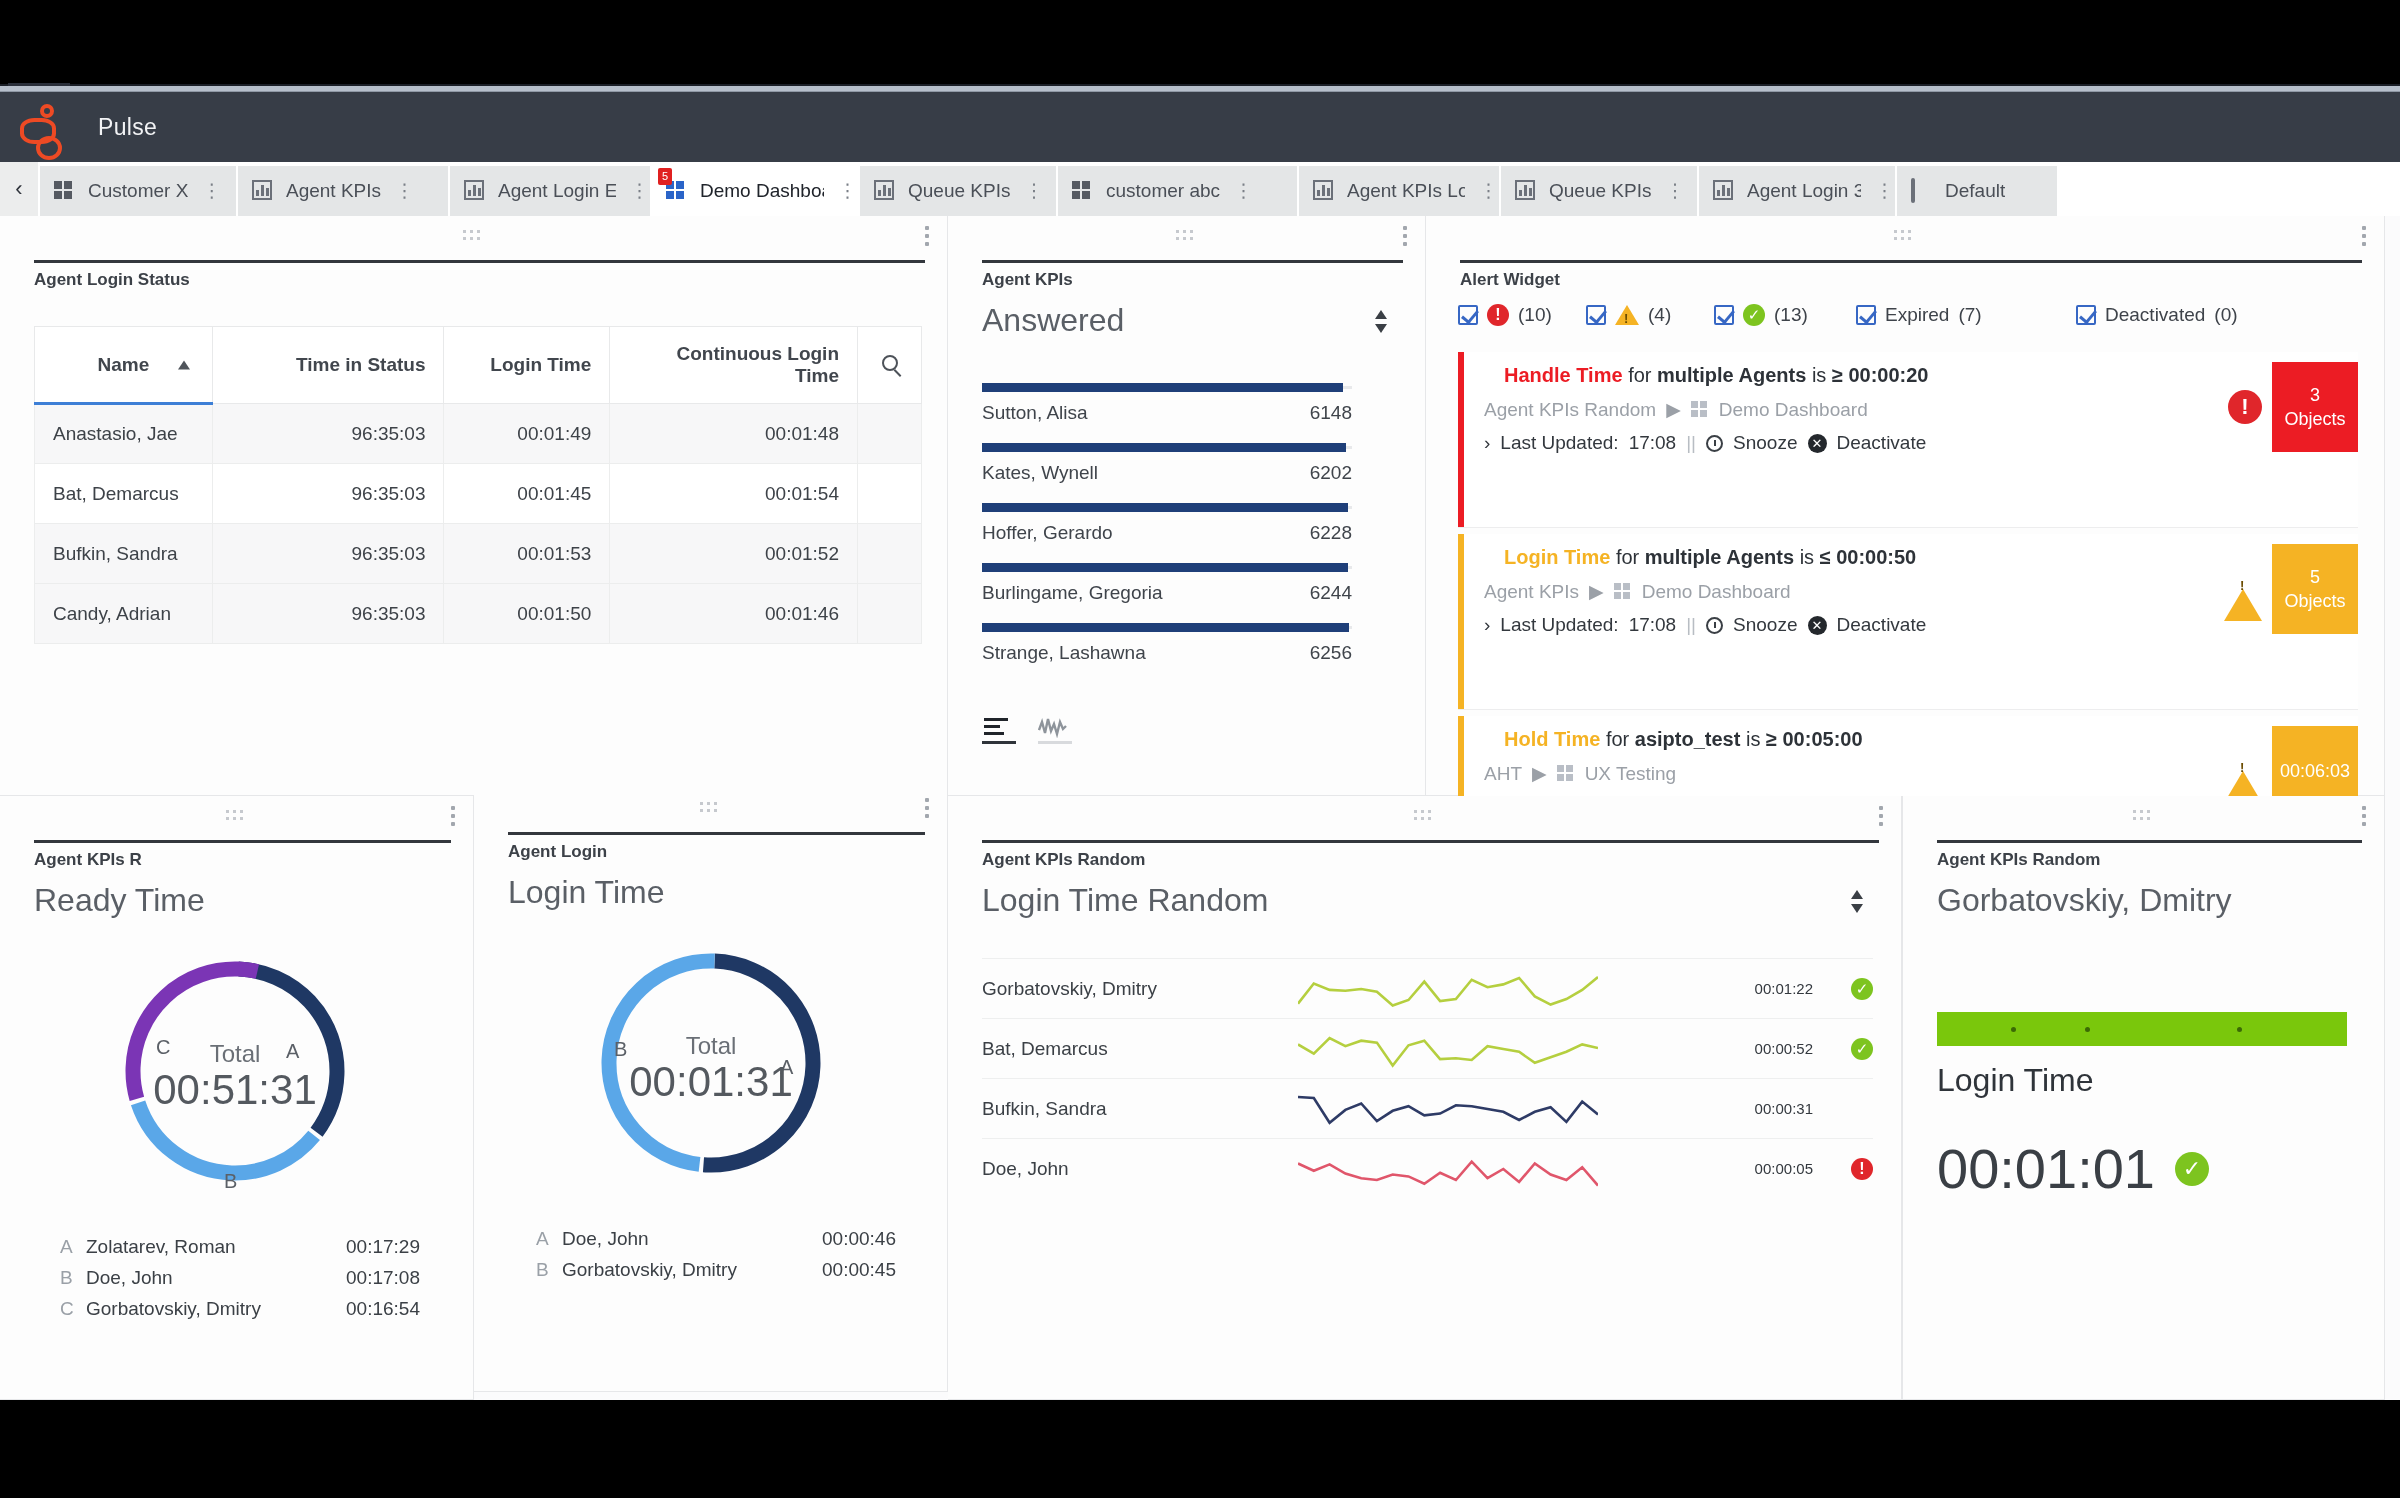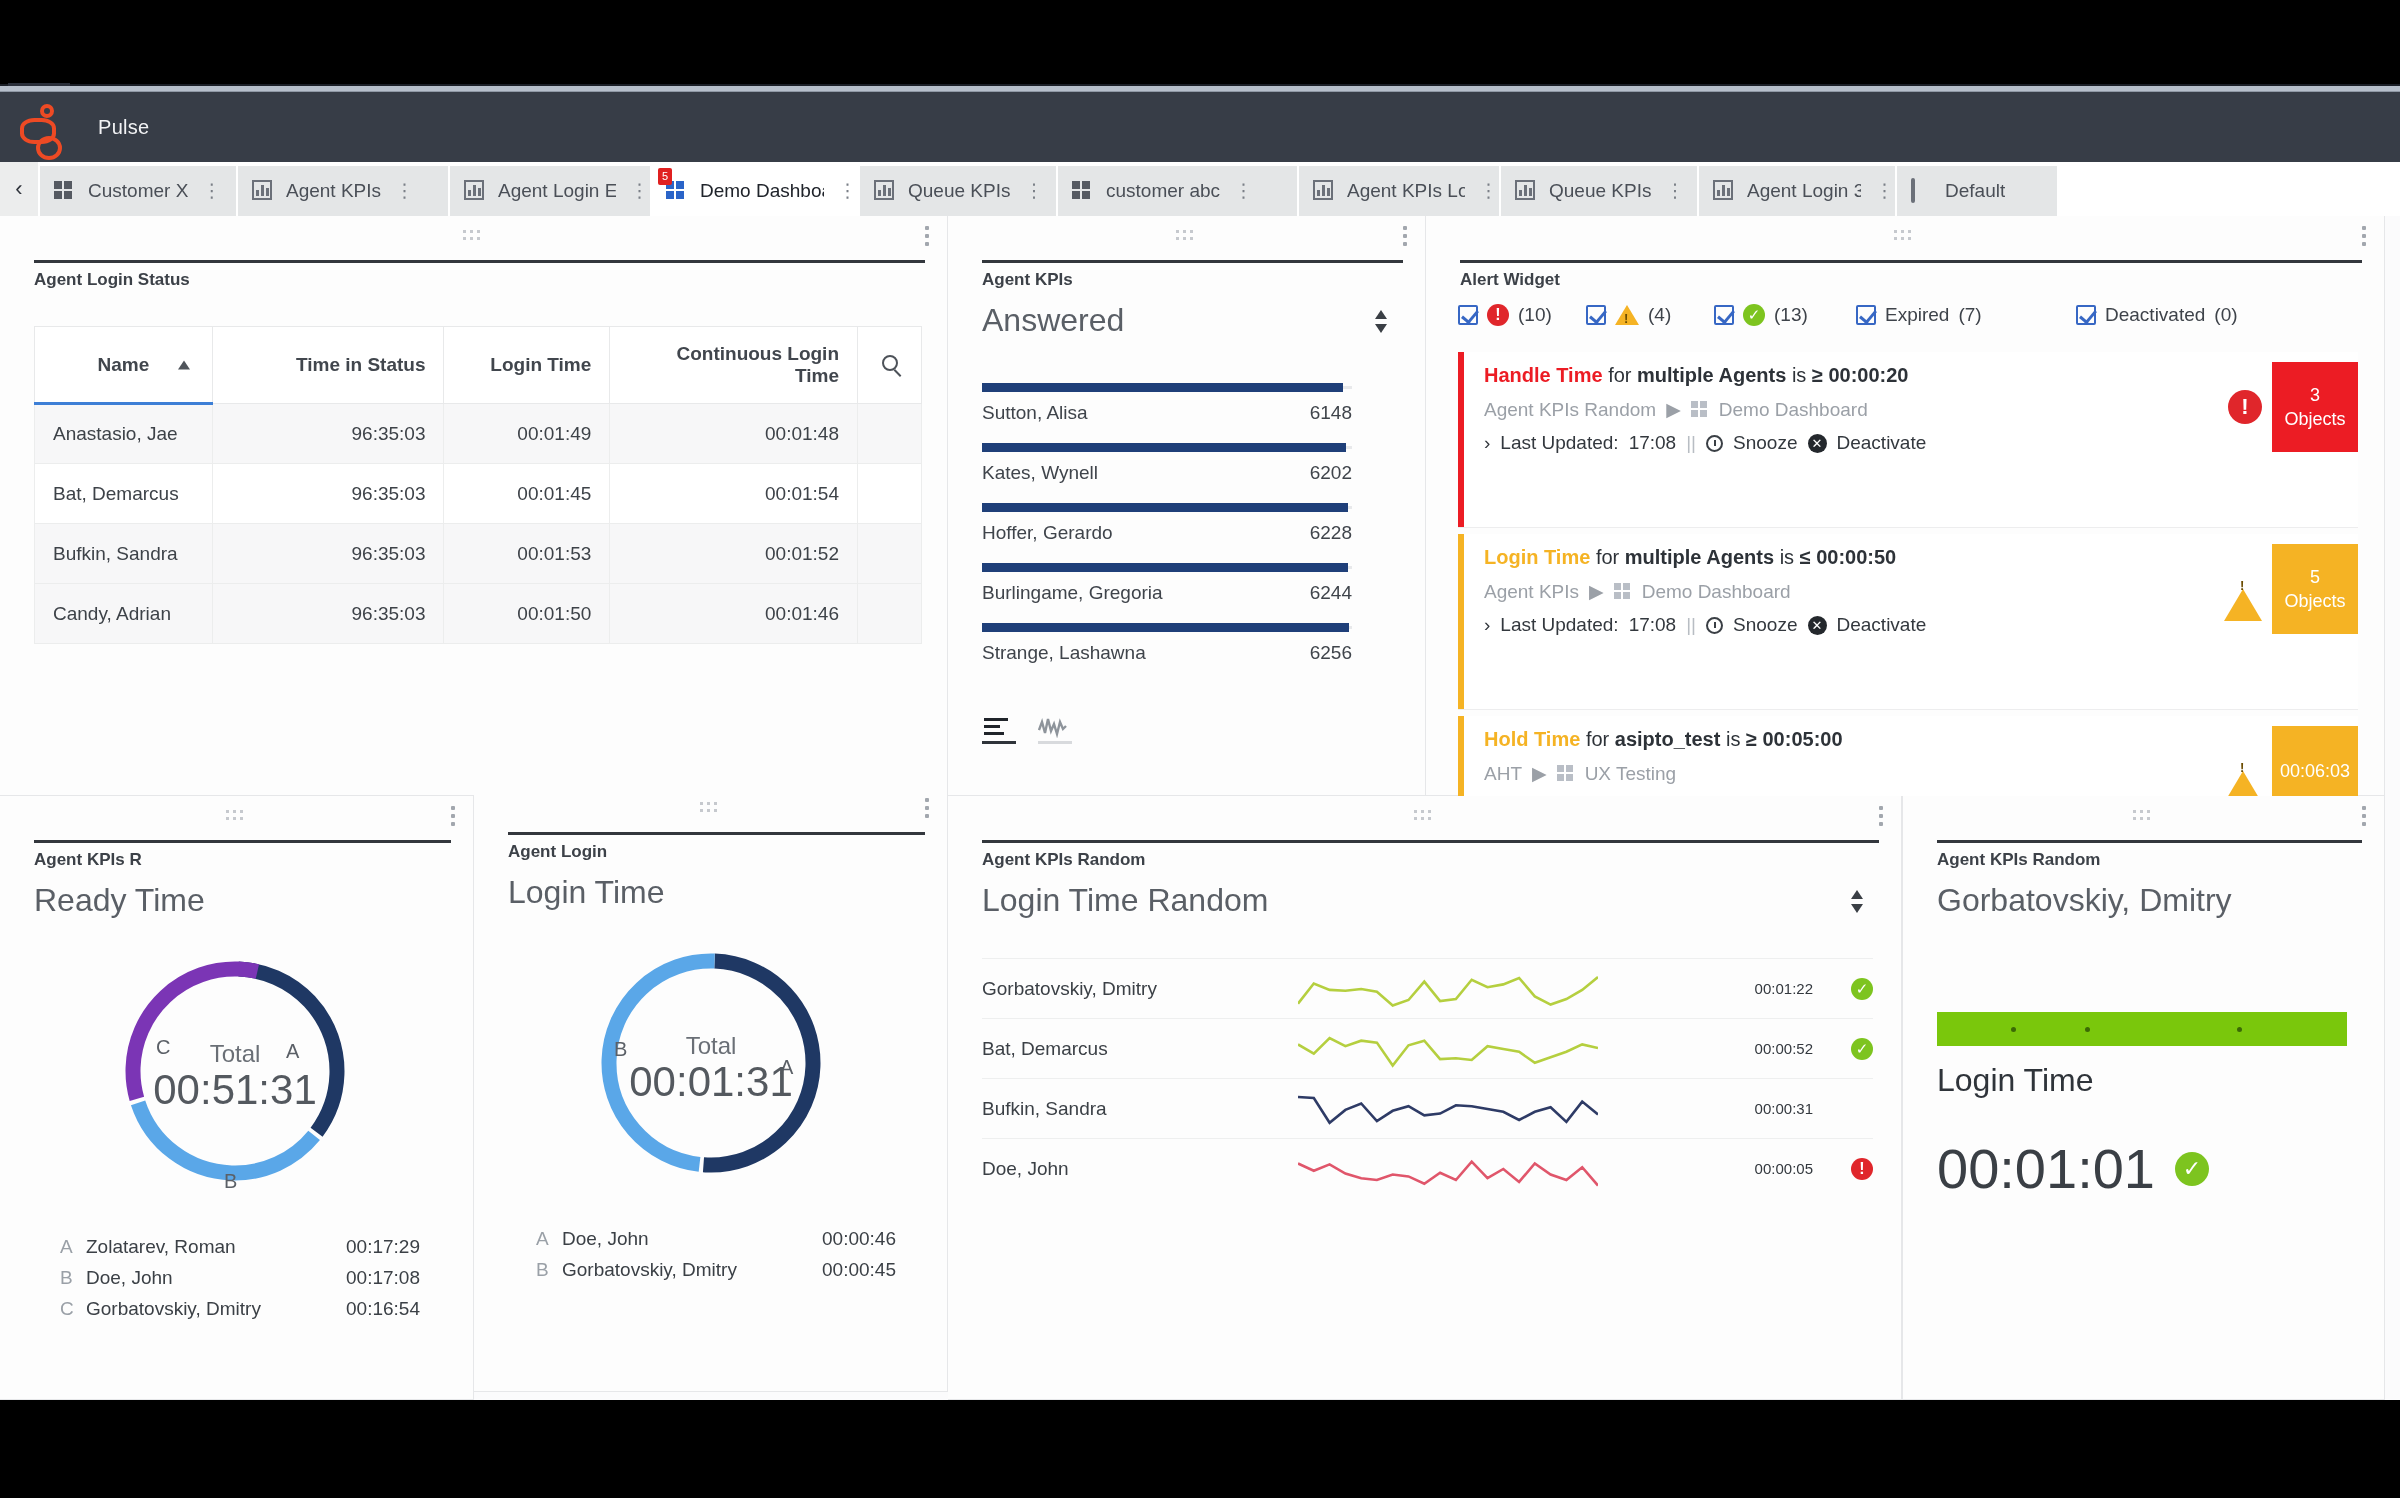--- a/index.html
+++ b/index.html
@@ -14,21 +14,21 @@
   .top-strip .accent { position:absolute; left:8px; top:-3px; width:62px; height:3px; background:#2a2f3a; }
 
   
   .appbar { position:absolute; left:0; top:92px; width:2400px; height:70px; background:#373d47;
             display:flex; align-items:center; }
   .logo { width:78px; height:70px; position:relative; }
   .logo .ring { position:absolute; border:4px solid #ee4a24; border-radius:40%; }
   .logo .r1 { width:14px; height:14px; left:40px; top:12px; border-radius:50%; }
   .logo .r2 { width:36px; height:26px; left:20px; top:26px; }
   .logo .r3 { width:26px; height:24px; left:36px; top:44px; border-radius:50%; }
-  .apptitle { color:#f2f3f5; font-size:20px; letter-spacing:.3px; margin-left:20px; }
+  .apptitle { color:#f2f3f5; font-size:23px; letter-spacing:.3px; margin-left:20px; }
 
   
   .tabbar { position:absolute; left:0; top:162px; width:2400px; height:54px;
             background:#ffffff; display:flex; align-items:flex-end; }
   .tabarrow { width:38px; height:54px; background:#eceded; display:flex; align-items:center;
               justify-content:center; color:#30343c; font-size:22px; }
   .tab { height:50px; background:#e4e6e7; margin-left:2px; display:flex; align-items:center;
          padding:0 10px 0 14px; color:#4a4f57; font-size:19px; white-space:nowrap;
          position:relative; min-width:0; }
   .tab.active { background:#ffffff; color:#20242b; }
@@ -115,21 +115,21 @@
                border-bottom:20px solid #f5b324; position:relative; }
   .tri-amber::after{ content:"!"; position:absolute; left:-3px; top:6px; font-size:13px; color:#6b4b00;
                      font-weight:bold; }
   .dot-green { width:22px;height:22px;border-radius:50%;background:#7dc41f;color:#fff;font-size:15px;
                display:flex;align-items:center;justify-content:center; }
 
   .alert { position:absolute; left:32px; right:26px; height:110px; background:#fff;
            border-bottom:1px solid #ededee; }
   .alert .stripe { position:absolute; left:0; top:0; width:6px; height:100%; }
   .alert .l1 { position:absolute; left:26px; top:12px; font-size:20px; color:#2d3238; }
-  .alert .l1 .metric { font-weight:bold; }
+  .alert .l1 .metric { font-weight:bold;margin-left:20px; }
   .alert .l2 { position:absolute; left:26px; top:46px; font-size:19px; color:#9ba0a7; display:flex;
                align-items:center; gap:10px; }
   .alert .l3 { position:absolute; left:26px; top:80px; font-size:19px; color:#33383e; display:flex;
                align-items:center; gap:10px; }
   .alert .sev { position:absolute; right:96px; top:38px; }
   .alert .objbox { position:absolute; right:0; top:10px; width:86px; height:90px; color:#fff;
                    display:flex; flex-direction:column; align-items:center; justify-content:center;
                    font-size:18px; line-height:1.35; }
   .gridmini { display:inline-block; width:18px; height:18px; position:relative; vertical-align:-3px; }
   .gridmini i { position:absolute; width:7px; height:7px; background:#b9bec6; }

